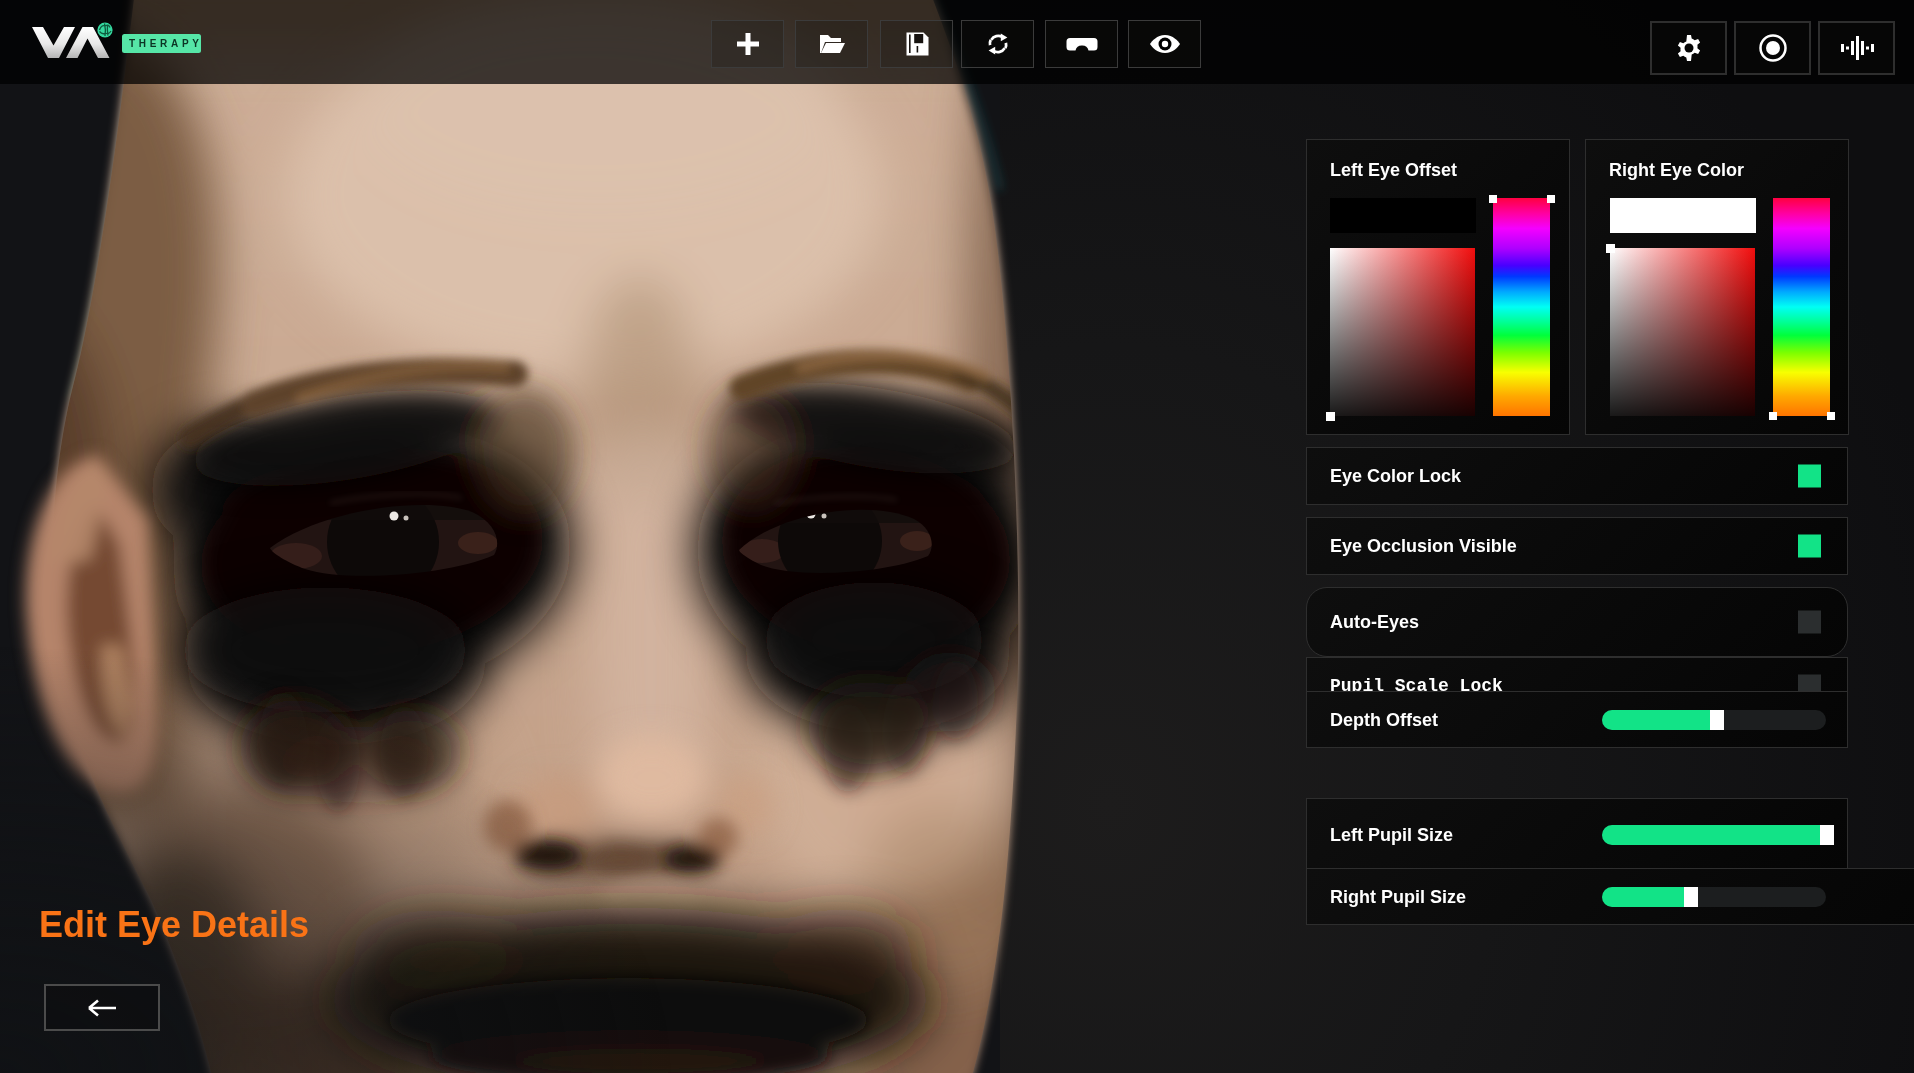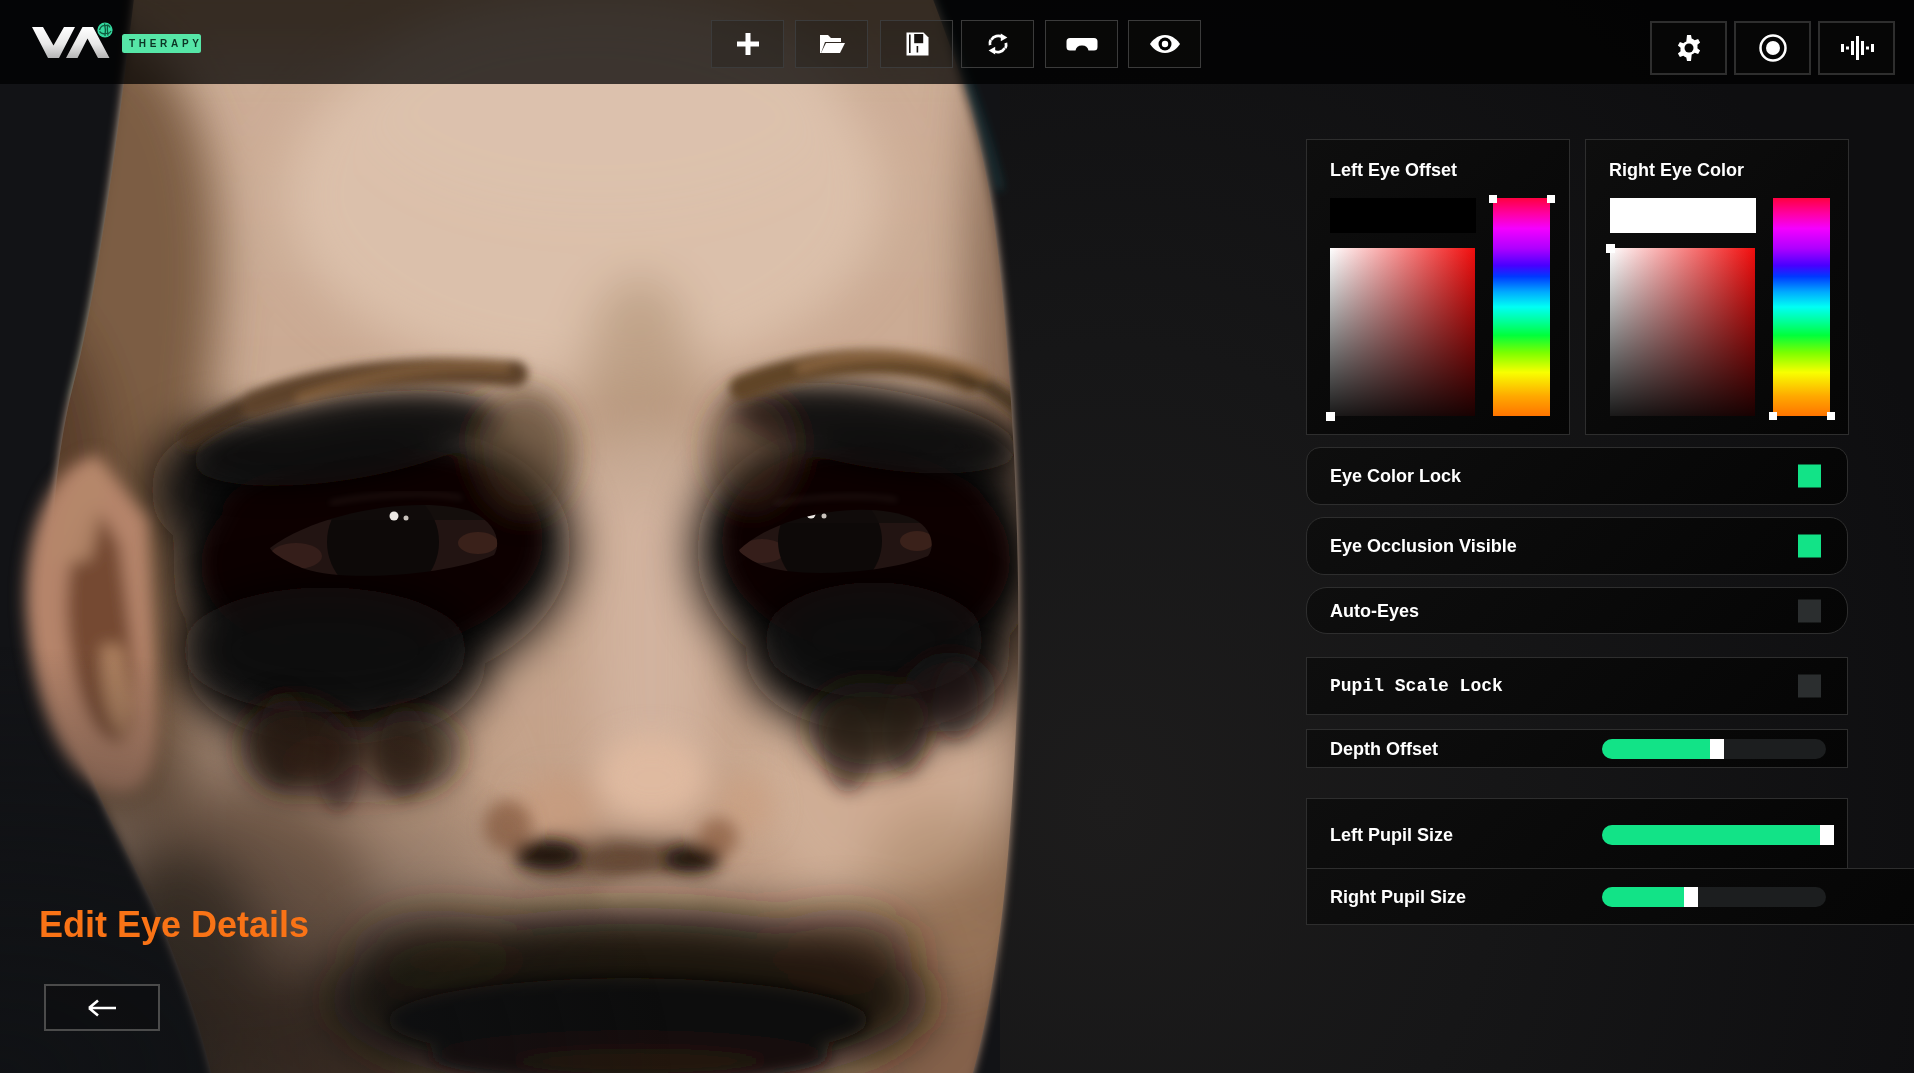--- a/index.html
+++ b/index.html
@@ -325,38 +325,38 @@
   <div style="position:absolute;left:24px;top:108px;width:145px;height:168px;
     background:linear-gradient(to bottom, rgba(0,0,0,0) 0%, rgba(0,0,0,0.9) 100%),
                linear-gradient(to right, #ffffff 0%, #f20d0d 100%);"></div>
   <div style="position:absolute;left:187px;top:58px;width:57px;height:218px;
     background:linear-gradient(to bottom,#ff0040 0%,#ff00a0 7%,#f400ff 14%,#b000ff 23%,#4800ff 31%,#0038ff 36%,#00a8ff 43%,#00fff4 50%,#00ff94 57%,#00ff3c 63%,#7cff00 71%,#f8ff00 80%,#ffa800 91%,#ff7400 100%);"></div>
   <div style="position:absolute;left:183px;top:272px;width:8px;height:8px;background:#fff;"></div>
   <div style="position:absolute;left:241px;top:272px;width:8px;height:8px;background:#fff;"></div>
   <div style="position:absolute;left:20px;top:104px;width:9px;height:9px;background:#fff;"></div>
 </div>
 
-<div class="panel" style="left:1306px;top:447px;width:542px;height:58px;border-radius:14px;">
+<div class="panel" style="left:1306px;top:447px;width:542px;height:58px;">
   <div class="rowlbl">Eye Color Lock</div>
     <div class="chk" style="background:#12e387;"></div>
 </div>
-<div class="panel" style="left:1306px;top:517px;width:542px;height:58px;border-radius:18px;">
+<div class="panel" style="left:1306px;top:517px;width:542px;height:58px;">
   <div class="rowlbl">Eye Occlusion Visible</div>
     <div class="chk" style="background:#12e387;"></div>
 </div>
-<div class="panel" style="left:1306px;top:587px;width:542px;height:47px;border-radius:21px;">
+<div class="panel" style="left:1306px;top:587px;width:542px;height:70px;border-radius:21px;">
   <div class="rowlbl">Auto-Eyes</div>
     <div class="chk" style="background:#2b2e2f;"></div>
 </div>
 <div class="panel" style="left:1306px;top:657px;width:542px;height:58px;font-family:Liberation Mono, monospace;">
   <div class="rowlbl">Pupil Scale Lock</div>
     <div class="chk" style="background:#2b2e2f;"></div>
 </div>
 
-<div class="panel" style="left:1306px;top:729px;width:542px;height:39px;">
+<div class="panel" style="left:1306px;top:691px;width:542px;height:57px;">
   <div class="rowlbl">Depth Offset</div>
   <div class="track">
       <div class="fill" style="width:108px;"></div>
       <div class="thumb" style="left:108px;"></div>
     </div>
 </div>
 <div class="panel" style="left:1306px;top:798px;width:542px;height:74px;">
   <div class="rowlbl">Left Pupil Size</div>
   <div class="track">
       <div class="fill" style="width:218px;"></div>

